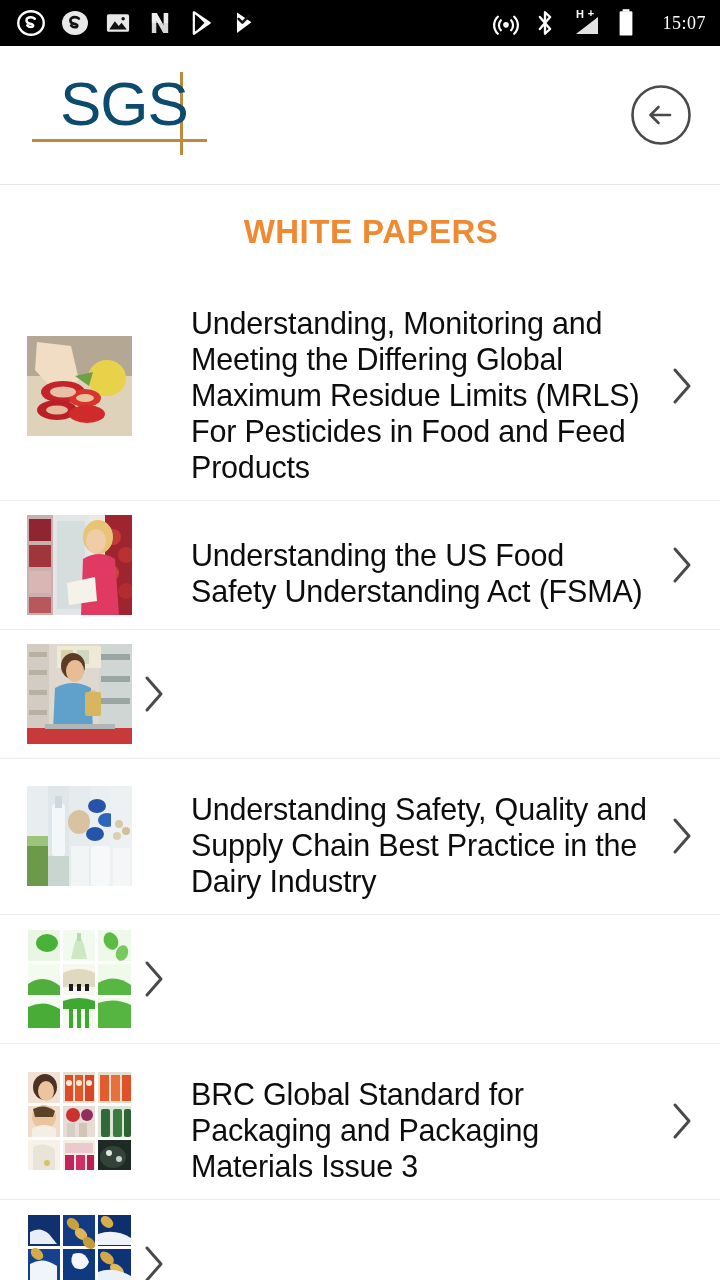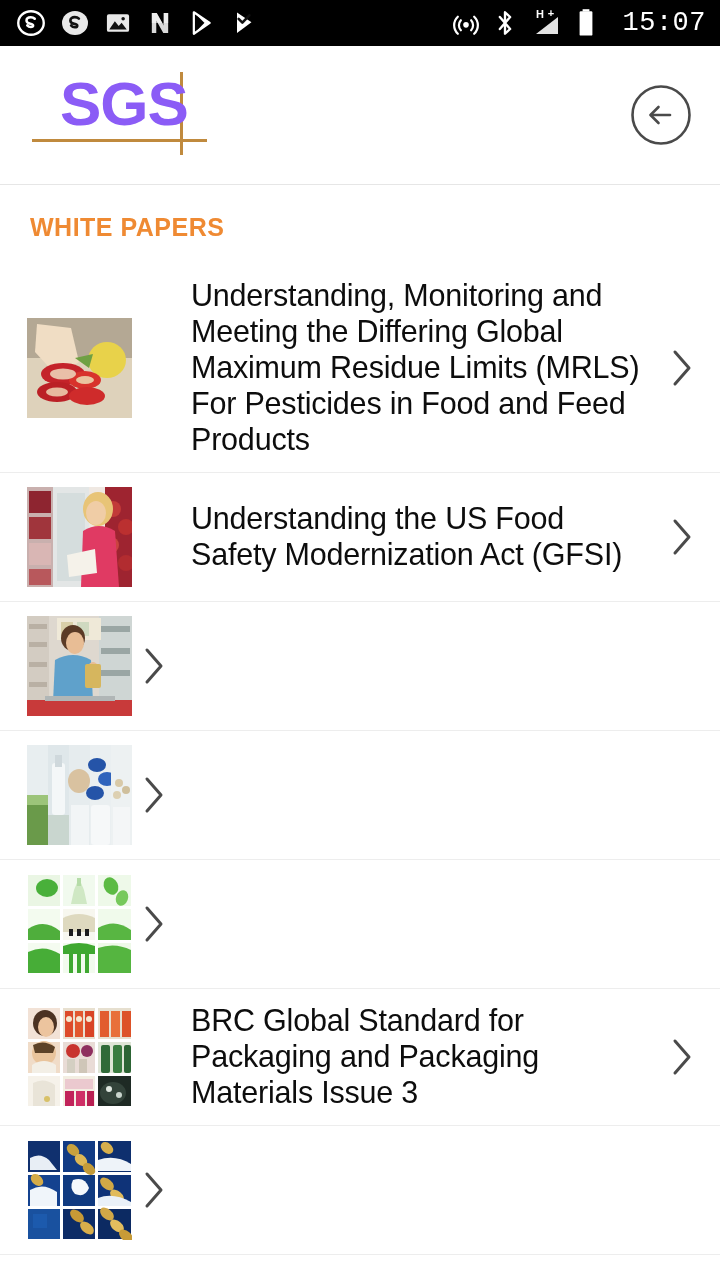--- a/index.html
+++ b/index.html
@@ -15,41 +15,41 @@
   .statusbar {
     height:46px; width:100%;
     background:#000;
     display:flex; align-items:center;
     padding:0 14px 0 16px;
   }
   .sb-left { display:flex; align-items:center; gap:14px; flex:1; }
   .sb-right { display:flex; align-items:center; gap:12px; }
   .sb-icon { display:block; }
   .sb-clock {
-    color:#fff; font-size:27px; letter-spacing:0.5px;
-    font-family:Liberation Mono, monospace;
+    color:#fff; font-size:18px; letter-spacing:0.5px;
+    font-family:Liberation Serif, serif;
     margin-left:14px; line-height:1;
   }
 
   
   .header {
     height:139px; width:100%;
     background:#fff;
     border-bottom:1px solid #e6e6e6;
     position:relative;
     display:flex; align-items:center;
   }
   .logo-wrap {
     position:relative; margin-left:32px;
     width:175px; height:100px;
   }
   .logo-text {
     position:absolute; left:28px; top:8px;
-    font-size:62px; font-weight:bold;
-    color:#8b5cf6; letter-spacing:-1px;
+    font-size:62px; font-weight:normal;
+    color:#0c4a6e; letter-spacing:-1px;
     font-family:"Liberation Sans", sans-serif;
     line-height:1;
   }
   .logo-hline {
     position:absolute; left:0; top:74px;
     width:175px; height:3px; background:#c08a3e;
   }
   .logo-vline {
     position:absolute; left:148px; top:7px;
     width:3px; height:83px; background:#c08a3e;
@@ -57,24 +57,25 @@
   .back-btn {
     position:absolute; right:28px; top:50%;
     transform:translateY(-50%);
     width:62px; height:62px;
     cursor:pointer;
   }
 
   
   .section-title {
     color:#ef8a33;
-    font-size:25px; font-weight:bold;
+    font-size:33px; font-weight:bold;
     letter-spacing:0.5px;
     padding:28px 8px 22px 30px;
     font-family:"Liberation Sans", sans-serif;
+    text-align:center;
   }
 
   
   .list { width:100%; }
   .row {
     display:flex; align-items:center;
     width:100%;
     border-bottom:1px solid #ededed;
     padding:14px 0 14px 0;
     min-height:120px;
@@ -90,20 +91,21 @@
     position:relative;
   }
   .row-title {
     flex:1;
     margin-left:59px; margin-right:10px;
     font-size:30.5px;
     line-height:1.18;
     color:#0d0d0d;
     font-family:"Liberation Sans", sans-serif;
     letter-spacing:-0.2px;
+    margin-top:19px;
   }
   .chev {
     flex:0 0 60px;
     display:flex; align-items:center; justify-content:center;
     padding-right:16px;
   }
 
   
   .t-svg { display:block; width:105px; height:100px; }
 </style>
@@ -239,21 +241,21 @@
           <circle cx="86" cy="22" r="8" fill="#c23a38"></circle>
           <circle cx="99" cy="40" r="8" fill="#bb3030"></circle>
           <circle cx="84" cy="58" r="8" fill="#cb4340"></circle>
           <circle cx="99" cy="76" r="8" fill="#b22c30"></circle>
           <ellipse cx="71" cy="22" rx="15" ry="17" fill="#e8c477"></ellipse>
           <ellipse cx="69" cy="26" rx="10" ry="12" fill="#f0cda6"></ellipse>
           <path d="M56 44 Q72 34 88 44 L92 100 L54 100 Z" fill="#e03a63"></path>
           <path d="M40 68 L68 62 L70 86 L42 90 Z" fill="#f5f2ea"></path>
         </svg>
       </div>
-      <div class="row-title">Understanding the US Food Safety Modernization Act (GFSI)</div>
+      <div class="row-title">Understanding the US Food Safety Understanding Act (FSMA)</div>
       <div class="chev">
         <svg width="26" height="44" viewBox="0 0 26 44">
           <path d="M6 6 L20 22 L6 38" fill="none" stroke="#4a4a4a" stroke-width="3" stroke-linecap="round" stroke-linejoin="round"></path>
         </svg>
       </div>
     </div>
 
     <div class="row">
       <div class="thumb">
         <svg class="t-svg" viewBox="0 0 105 100">
@@ -305,20 +307,21 @@
           <ellipse cx="80" cy="34" rx="9" ry="7" fill="#2f63bc"></ellipse>
           <ellipse cx="68" cy="48" rx="9" ry="7" fill="#2554a8"></ellipse>
           <rect x="64" y="60" width="19" height="40" rx="3" fill="#f6f8f9"></rect>
           <rect x="84" y="0" width="21" height="100" fill="#edf1f2"></rect>
           <circle cx="92" cy="38" r="4" fill="#d8c9a8"></circle>
           <circle cx="99" cy="45" r="4" fill="#cfbf9c"></circle>
           <circle cx="90" cy="50" r="4" fill="#ddd0b2"></circle>
           <rect x="86" y="62" width="17" height="38" fill="#f4f6f7"></rect>
         </svg>
       </div>
+      <div class="row-title">Understanding Safety, Quality and Supply Chain Best Practice in the Dairy Industry</div>
       <div class="chev">
         <svg width="26" height="44" viewBox="0 0 26 44">
           <path d="M6 6 L20 22 L6 38" fill="none" stroke="#4a4a4a" stroke-width="3" stroke-linecap="round" stroke-linejoin="round"></path>
         </svg>
       </div>
     </div>
 
     <div class="row">
       <div class="thumb">
         <svg class="t-svg" viewBox="0 0 105 100">

